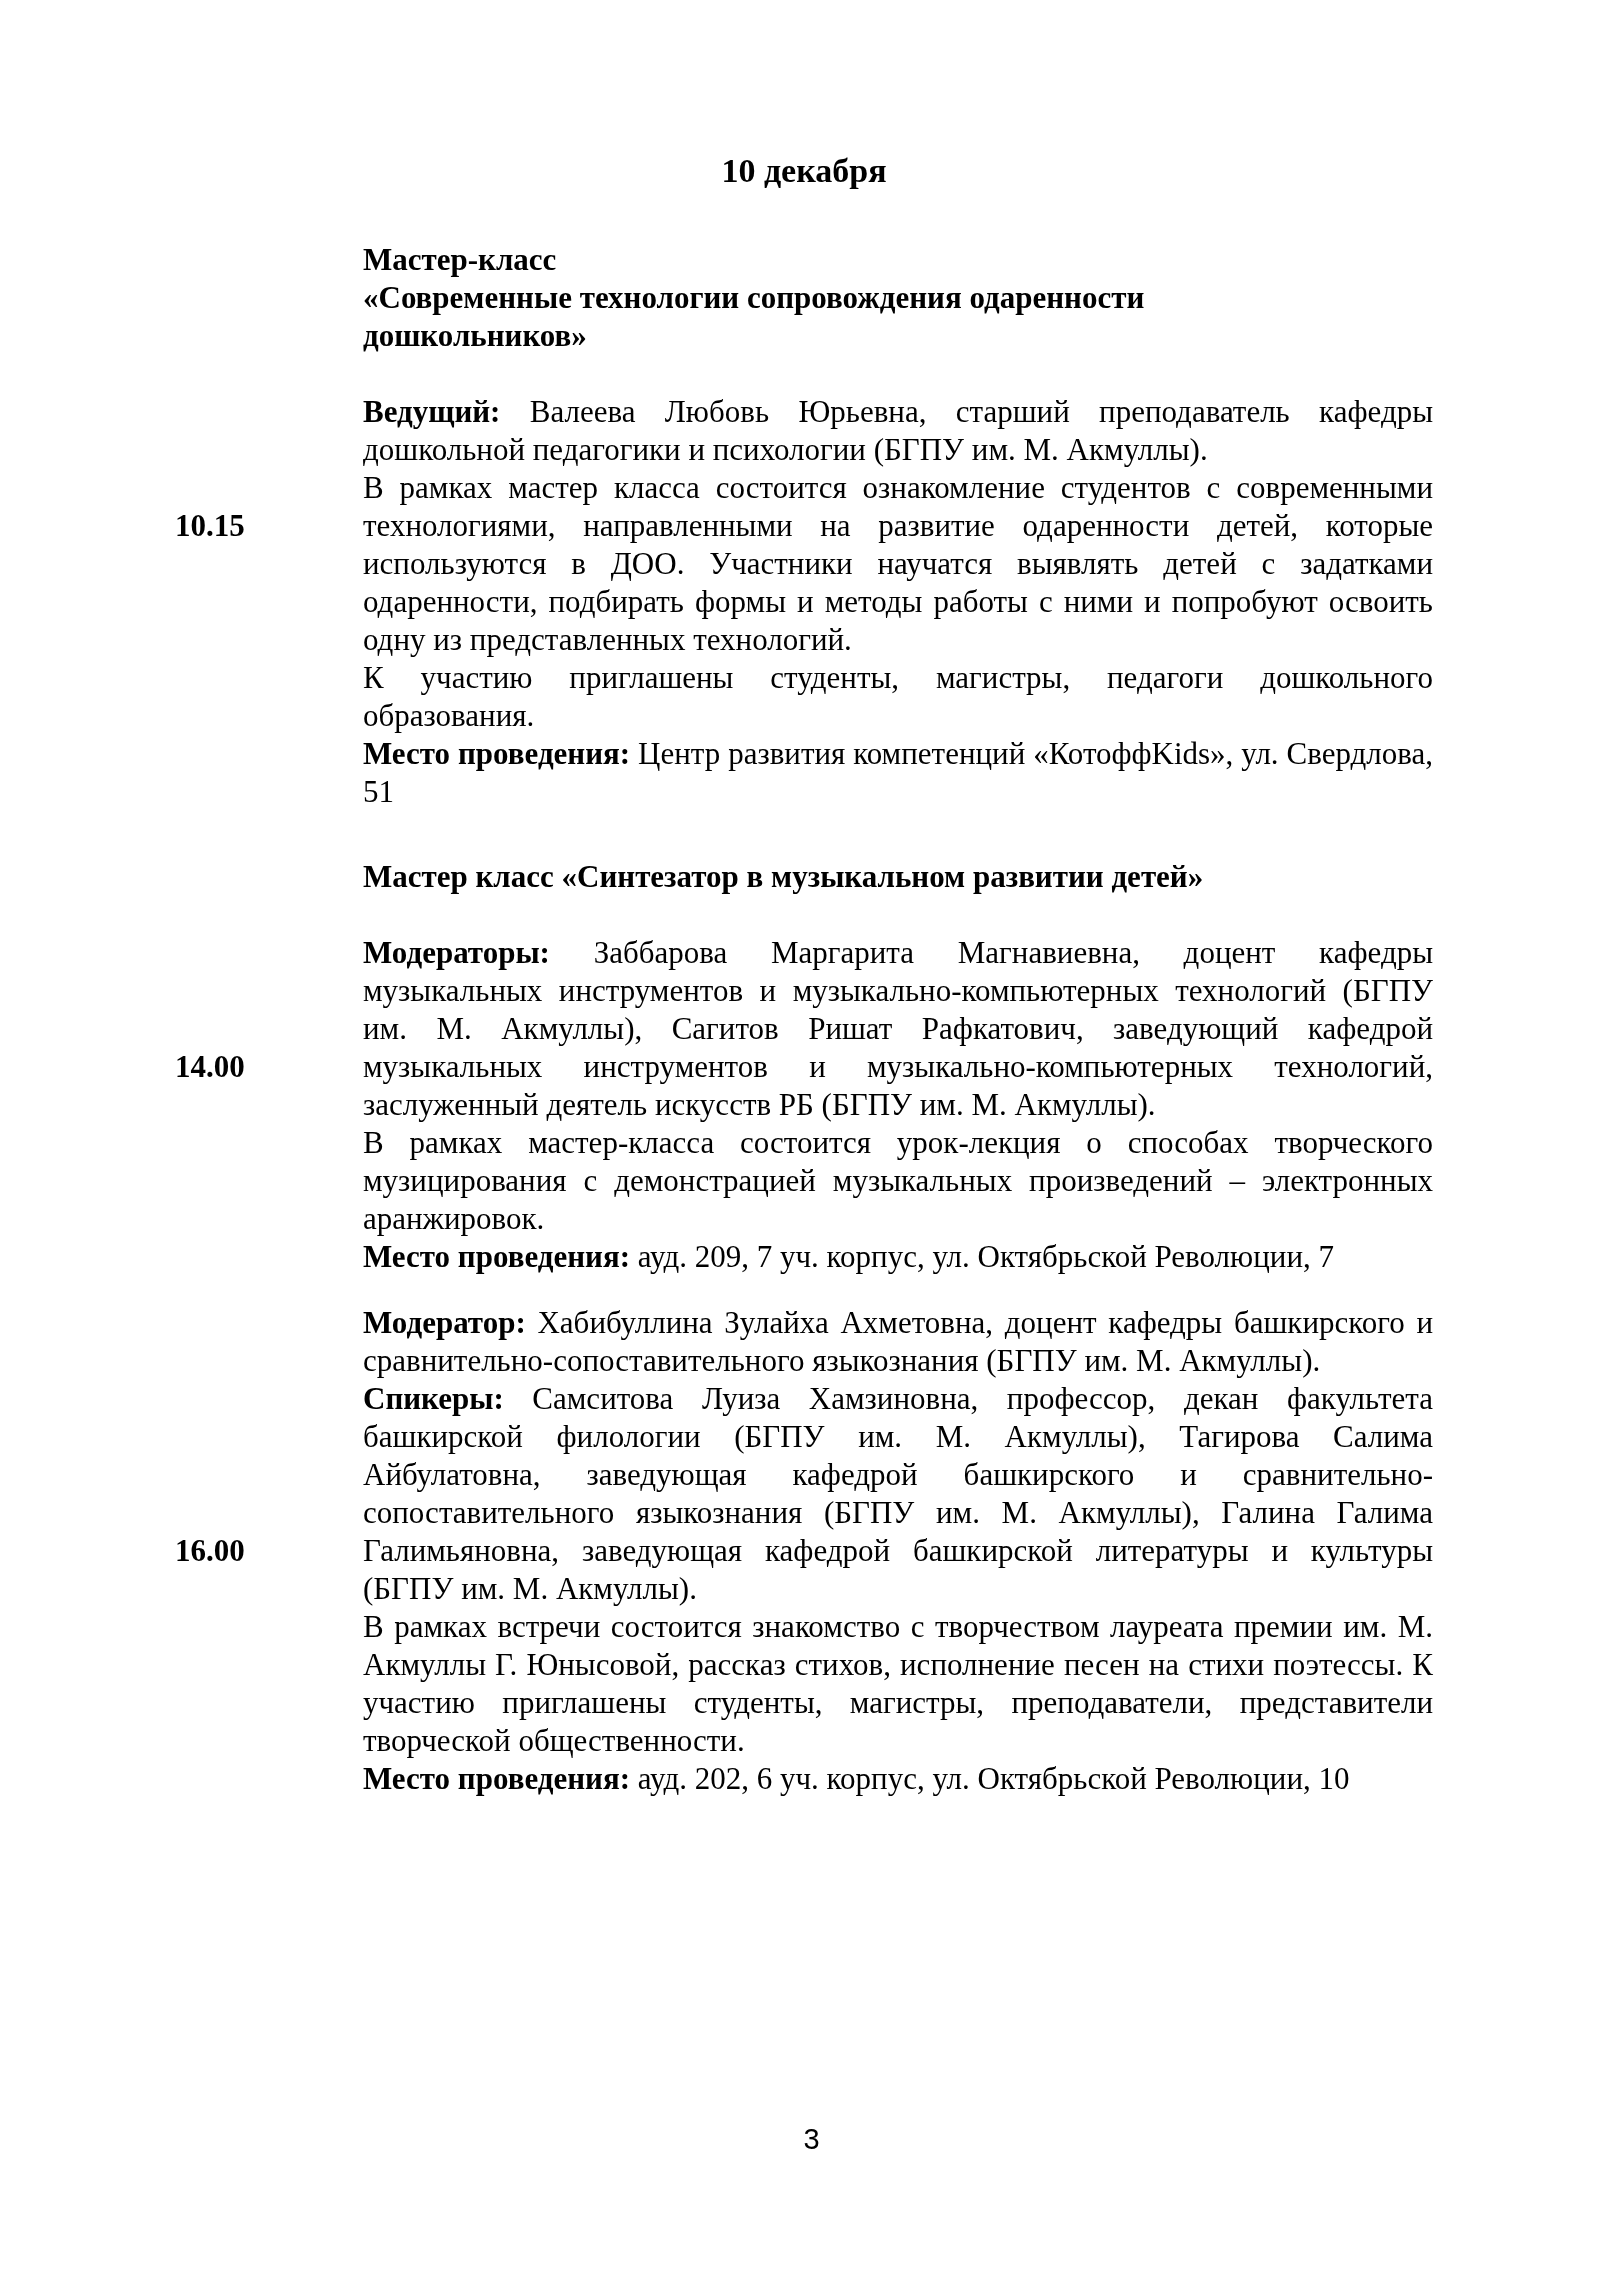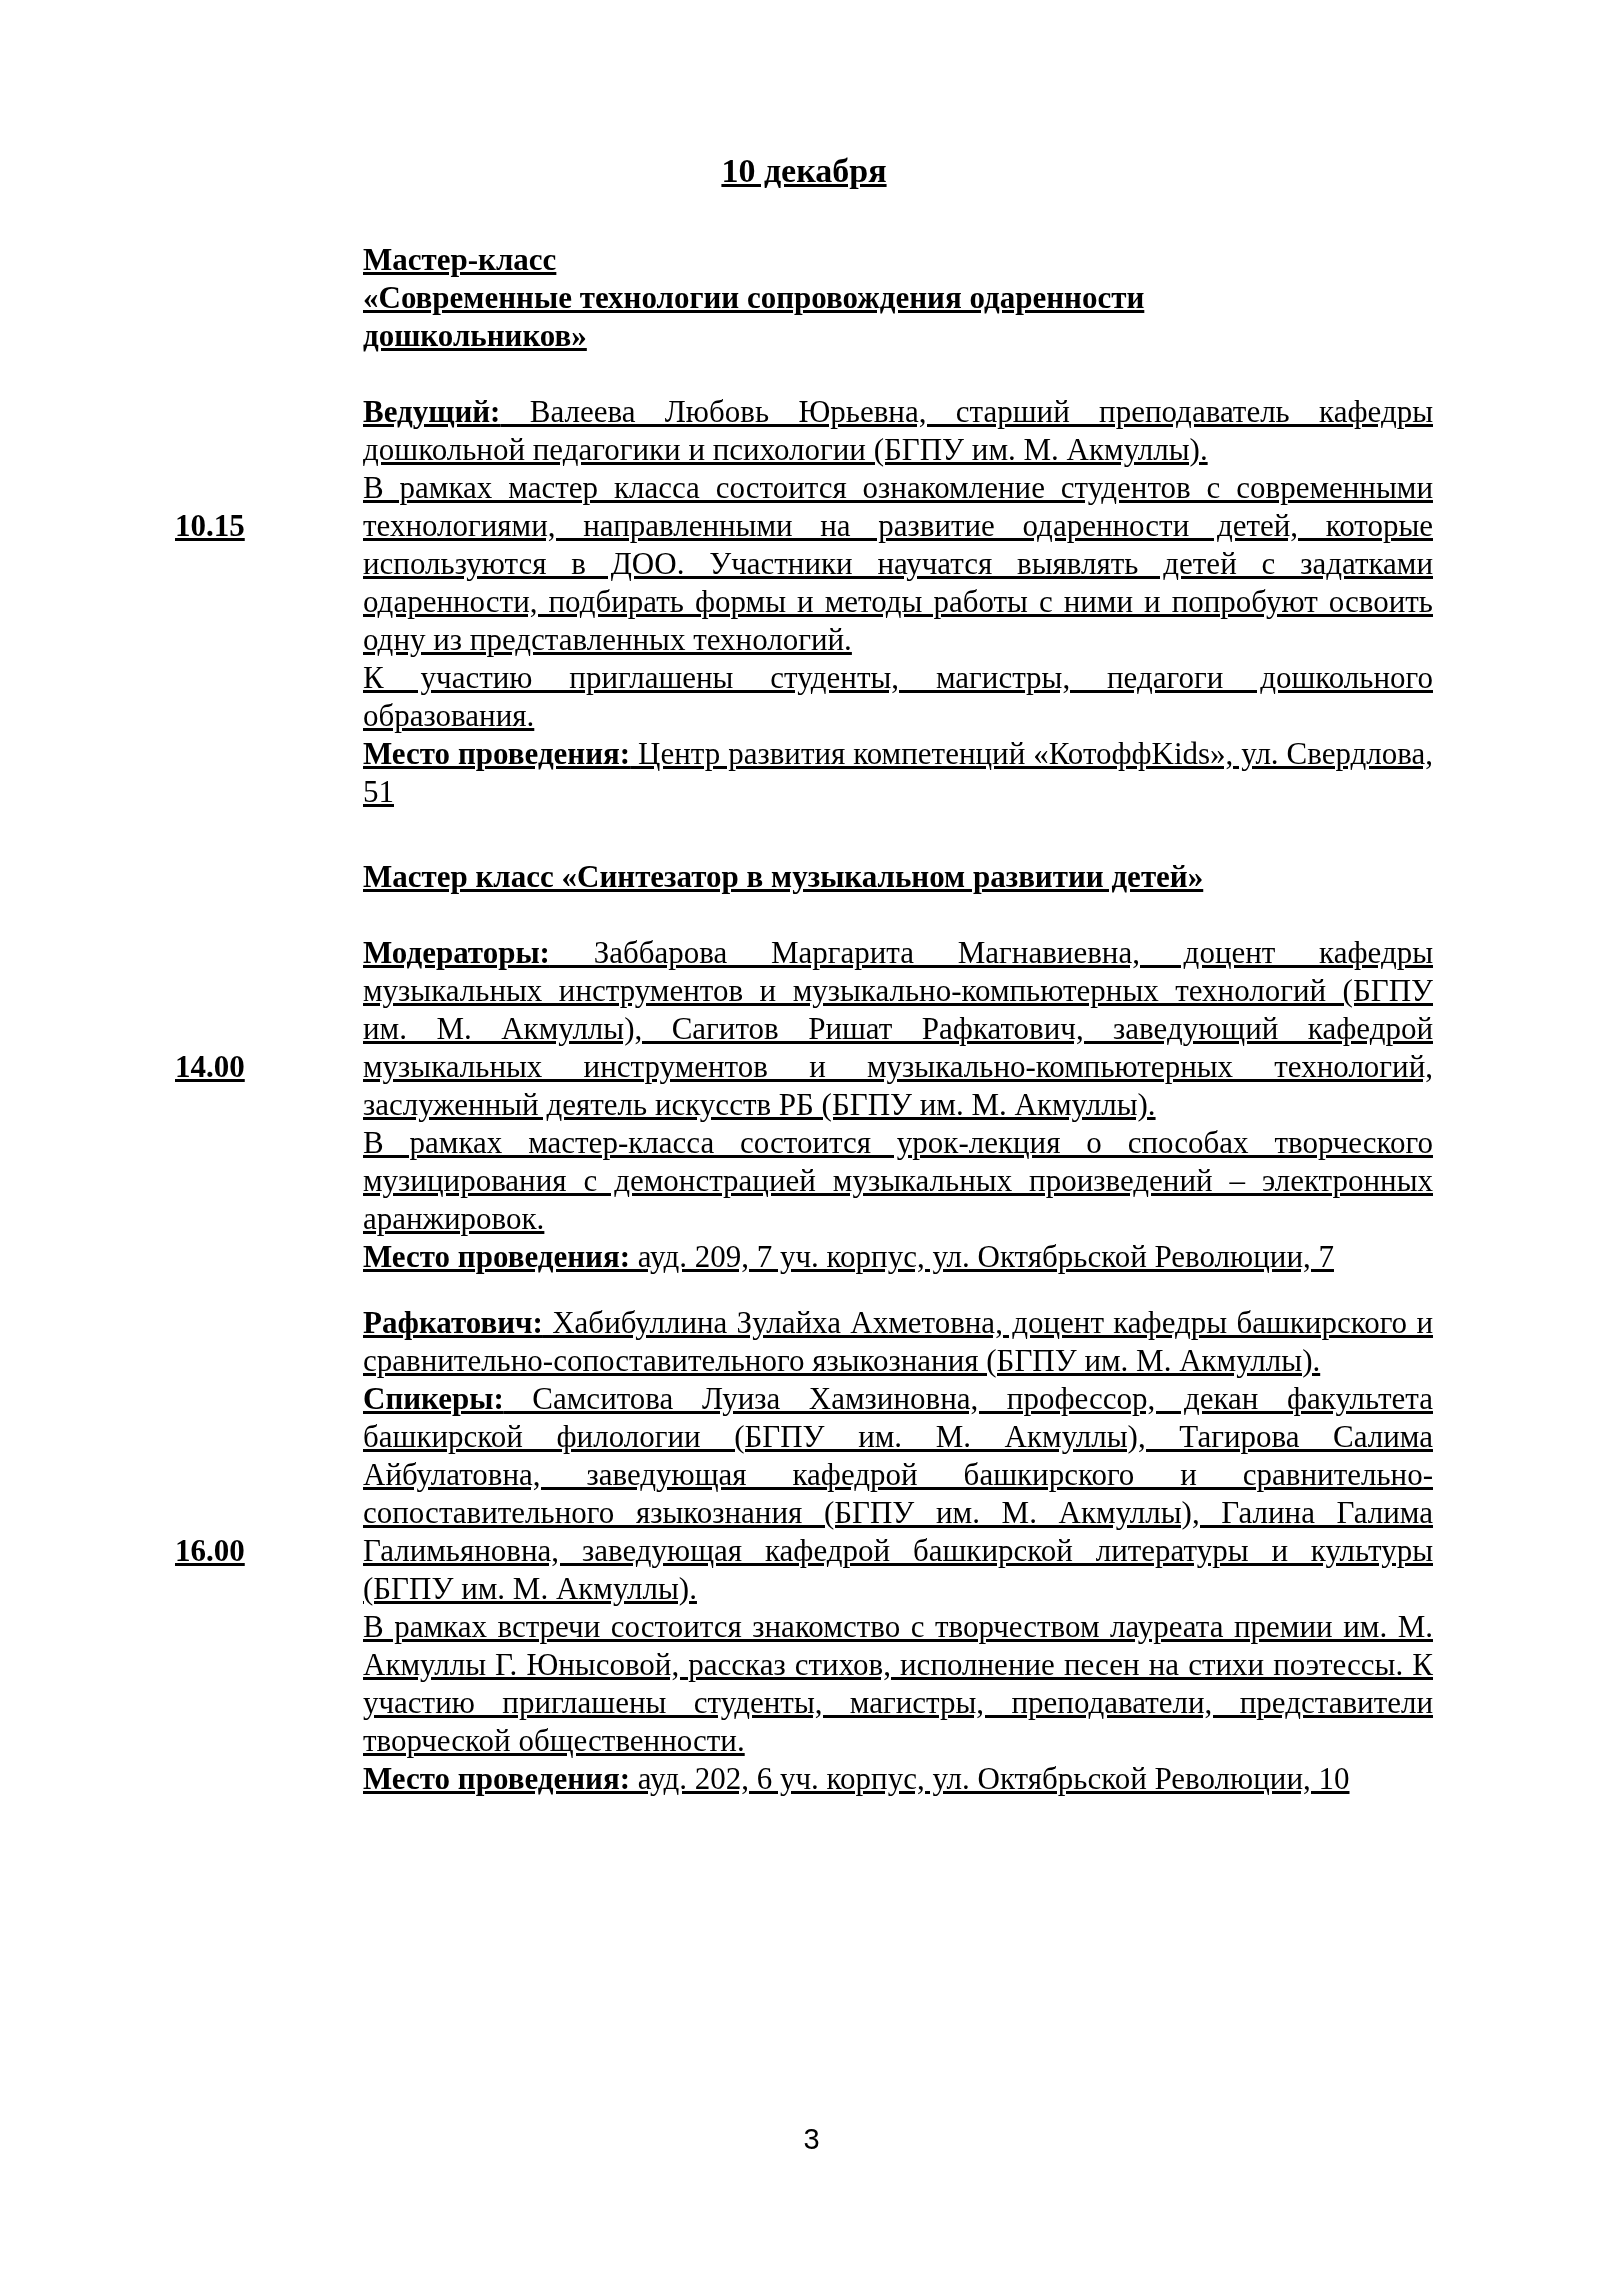--- a/index.html
+++ b/index.html
@@ -10,21 +10,20 @@
   .page {
     position: relative;
     width: 1623px;
     height: 2295px;
     background: #ffffff;
     color: #000000;
     box-sizing: border-box;
     padding: 0 190px 0 175px;
     font-family: "Liberation Serif", "DejaVu Serif", serif;
     overflow: hidden;
-    text-decoration: underline;
   }
   .doc-title {
     margin: 152px 0 0 0;
     text-align: center;
     font-size: 34px;
     font-weight: bold;
     line-height: 38px;
   }
   .session {
     display: flex;
@@ -96,21 +95,21 @@
       <div class="session-heading">Мастер класс «Синтезатор в музыкальном развитии детей»</div>
       <p class="para"><b>Модераторы:</b><span> Заббарова Маргарита Магнавиевна, доцент кафедры музыкальных инструментов и музыкально-компьютерных технологий (БГПУ им. М. Акмуллы), Сагитов Ришат Рафкатович, заведующий кафедрой музыкальных инструментов и музыкально-компьютерных технологий, заслуженный деятель искусств РБ (БГПУ им. М. Акмуллы).</span></p>
       <p class="para"><b></b><span>В рамках мастер-класса состоится урок-лекция о способах творческого музицирования с демонстрацией музыкальных произведений – электронных аранжировок.</span></p>
       <p class="para"><b>Место проведения:</b><span> ауд. 209, 7 уч. корпус, ул. Октябрьской Революции, 7</span></p>
     </div>
   </div>
 
   <div class="session s3">
     <div class="session-time">16.00</div>
     <div class="session-content">
-      <p class="para"><b>Рафкатович:</b><span> Хабибуллина Зулайха Ахметовна, доцент кафедры башкирского и сравнительно-сопоставительного языкознания (БГПУ им. М. Акмуллы).</span></p>
+      <p class="para"><b>Модератор:</b><span> Хабибуллина Зулайха Ахметовна, доцент кафедры башкирского и сравнительно-сопоставительного языкознания (БГПУ им. М. Акмуллы).</span></p>
       <p class="para"><b>Спикеры:</b><span> Самситова Луиза Хамзиновна, профессор, декан факультета башкирской филологии (БГПУ им. М. Акмуллы), Тагирова Салима Айбулатовна, заведующая кафедрой башкирского и сравнительно-сопоставительного языкознания (БГПУ им. М. Акмуллы), Галина Галима Галимьяновна, заведующая кафедрой башкирской литературы и культуры (БГПУ им. М. Акмуллы).</span></p>
       <p class="para"><b></b><span>В рамках встречи состоится знакомство с творчеством лауреата премии им. М. Акмуллы Г. Юнысовой, рассказ стихов, исполнение песен на стихи поэтессы. К участию приглашены студенты, магистры, преподаватели, представители творческой общественности.</span></p>
       <p class="para"><b>Место проведения:</b><span> ауд. 202, 6 уч. корпус, ул. Октябрьской Революции, 10</span></p>
     </div>
   </div>
 
   <div class="page-number">3</div>
 
 </div>
 

